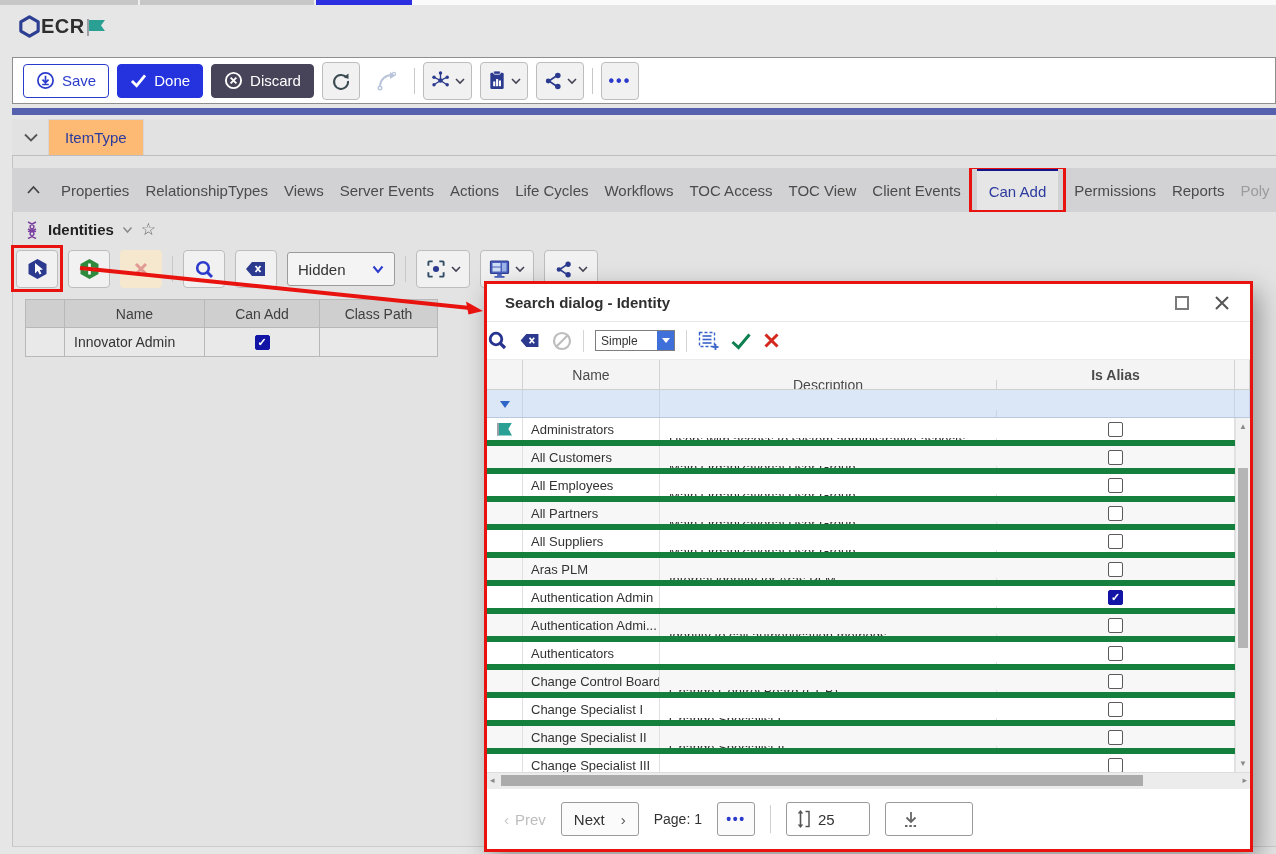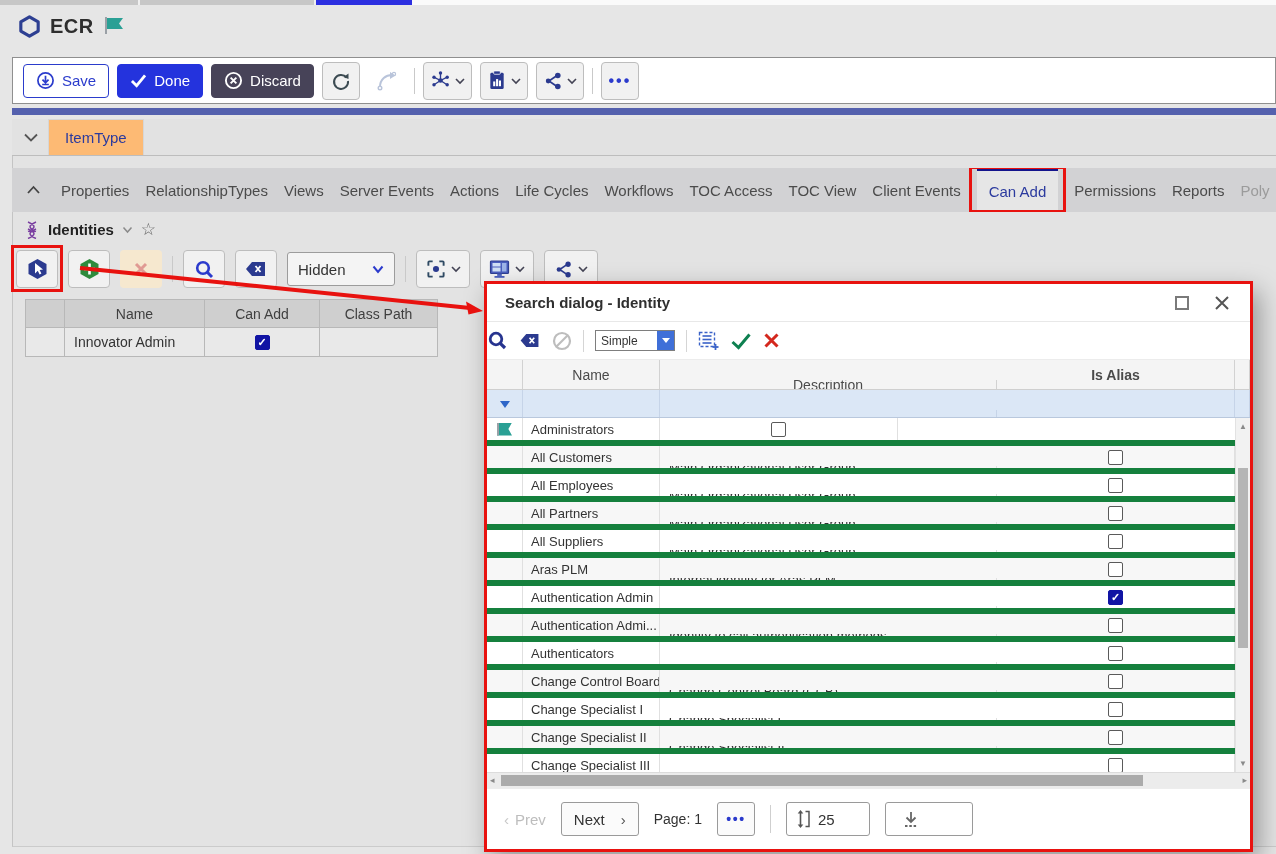--- a/index.html
+++ b/index.html
@@ -6,21 +6,21 @@
   html,body { width:1276px; height:854px; }
   body { position:relative; background:#e6e6e6; font-family:"Liberation Sans",sans-serif; overflow:hidden; color:#333; }
 
   
   .browser-strip { position:absolute; left:0; top:0; width:1276px; height:5px; background:#fafafa; display:flex; }
   .bs-seg1 { width:140px; background:#c7c7c7; border-right:2px solid #efefef; }
   .bs-seg2 { width:176px; background:#c7c7c7; border-right:2px solid #efefef; }
   .bs-seg3 { width:96px; background:#2c2fe0; }
 
   
-  .app-header { position:absolute; left:18px; top:15px; display:flex; gap:9px; }
+  .app-header { position:absolute; left:18px; top:15px; display:flex; align-items:center; }
   .app-title { font-size:20px; font-weight:bold; color:#2e2e2e; letter-spacing:.5px; }
 
   
   .main-toolbar { position:absolute; left:12px; right:0; top:57px; height:47px; background:#fff; border:1px solid #8f8f8f; display:flex; align-items:center; gap:8px; padding-left:10px; }
   .btn { display:inline-flex; align-items:center; gap:7px; height:34px; border-radius:4px; font-size:15px; padding:0 12px; cursor:pointer; }
   .btn-save { background:#fff; border:1px solid #2b3ccc; color:#2b3ccc; }
   .btn-done { background:#2433dd; border:1px solid #2433dd; color:#fff; }
   .btn-discard { background:#474358; border:1px solid #474358; color:#fff; }
   .icon-btn { display:inline-flex; align-items:center; justify-content:center; gap:4px; height:38px; min-width:38px; background:#f1f1f1; border:1px solid #bdbdbd; border-radius:4px; cursor:pointer; }
   .icon-btn.dd { padding:0 6px; }
@@ -454,20 +454,21 @@
       <div class="dcell c-desc"></div>
       <div class="dcell c-alias"></div>
       <div class="dcell c-fill"></div>
     </div>
     <div class="dlg-rows" id="dlgRows">
       <div class="drow">
           <div class="dcell c-icon">
             <div class="flagicon"></div>
           </div>
           <div class="dcell c-name">Administrators</div>
+          <div class="dcell c-desc">Users with access to system administrative aspects</div>
           <div class="dcell c-alias">
             <div class="cbx"></div>
           </div>
         </div>
         <div class="drow alt">
           <div class="dcell c-icon"></div>
           <div class="dcell c-name">All Customers</div>
           <div class="dcell c-desc">Main Organizational User Group</div>
           <div class="dcell c-alias">
             <div class="cbx"></div>

